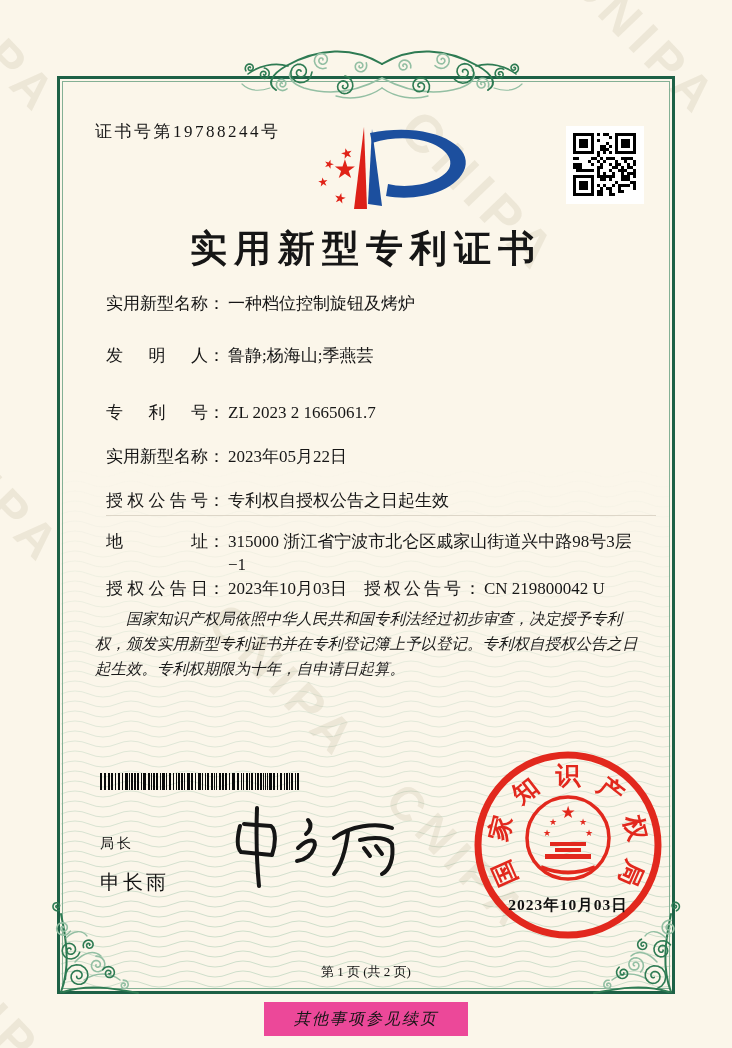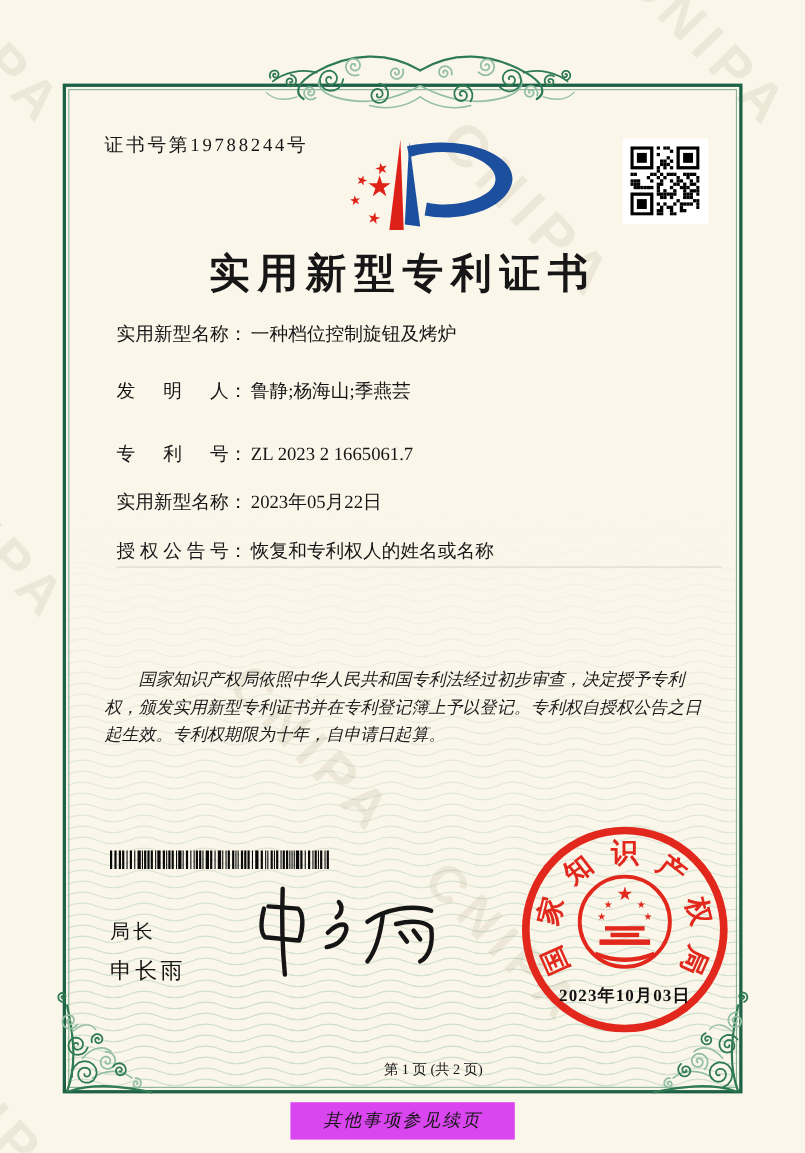--- a/index.html
+++ b/index.html
@@ -32,29 +32,29 @@
   .hairline{border:0;border-top:1px solid #ddd6c8;width:550px;margin:0 0 14px 0;}
   .addr-wrap .fvalue{line-height:23px;}
   .mb-addr{margin-bottom:1px;}
   .grant-right{margin-left:17px;}
   .grant-right .rlabel{letter-spacing:3px;}
   .paras{position:absolute;left:95px;top:606px;width:552px;font-size:15.5px;line-height:25px;
          font-style:italic;color:#1b1b1b;}
   .paras p{margin:0 0 10px 0;text-indent:2em;}
   #barcode{position:absolute;left:100px;top:773px;}
   .officer-title{position:absolute;left:100px;top:835px;font-family:Liberation Mono, monospace;
-                 font-size:18px;letter-spacing:3px;font-weight:500;}
+                 font-size:14px;letter-spacing:3px;font-weight:500;}
   .officer-name{position:absolute;left:100px;top:869px;font-family:"Liberation Sans","DejaVu Sans",sans-serif;
                 font-size:20px;letter-spacing:3px;font-weight:500;}
   #sig{position:absolute;left:200px;top:796px;}
   #seal{position:absolute;left:471px;top:748px;}
   .seal-date{position:absolute;left:468px;top:895px;width:200px;text-align:center;
              font-size:15.5px;font-weight:bold;letter-spacing:1px;color:#111;}
-  .footer-page{position:absolute;left:57px;top:963px;width:618px;text-align:center;font-size:13px;margin-left:28px;}
-  .cont-box{position:absolute;left:264px;top:1002px;width:204px;height:34px;background:#d946ef;
+  .footer-page{position:absolute;left:57px;top:963px;width:618px;text-align:center;font-size:13px;}
+  .cont-box{position:absolute;left:264px;top:1002px;width:204px;height:34px;background:#ec4899;
             display:flex;align-items:center;justify-content:center;font-style:italic;font-size:16px;
             letter-spacing:2px;z-index:6;}
 </style>
 </head>
 <body>
 
 <div class="page">
 
   <svg id="waves" width="610" height="524">
       <path d="M0 4 q14 -6 28 0 q14 6 28 0 q14 -6 28 0 q14 6 28 0 q14 -6 28 0 q14 6 28 0 q14 -6 28 0 q14 6 28 0 q14 -6 28 0 q14 6 28 0 q14 -6 28 0 q14 6 28 0 q14 -6 28 0 q14 6 28 0 q14 -6 28 0 q14 6 28 0 q14 -6 28 0 q14 6 28 0 q14 -6 28 0 q14 6 28 0 q14 -6 28 0 q14 6 28 0" fill="none" stroke="#c7dac6" stroke-width="1" stroke-opacity="0.04"></path>
@@ -335,23 +335,29 @@
       <div class="frow mb-inv">
         <span class="flabel">发明人</span><span class="fcolon">：</span><span class="fvalue">鲁静;杨海山;季燕芸</span>
       </div>
       <div class="frow mb-pat">
         <span class="flabel">专利号</span><span class="fcolon">：</span><span class="fvalue">ZL 2023 2 1665061.7</span>
       </div>
       <div class="frow mb-fil">
         <span class="flabel">实用新型名称</span><span class="fcolon">：</span><span class="fvalue">2023年05月22日</span>
       </div>
       <div class="frow mb-tee">
-        <span class="flabel">授权公告号</span><span class="fcolon">：</span><span class="fvalue">恢复和专利权人的姓名或名称</span>
+        <span class="flabel">授权公告号</span><span class="fcolon">：</span><span class="fvalue">专利权自授权公告之日起生效</span>
       </div>
       <hr class="hairline">
+      <div class="frow mb-addr addr-wrap">
+        <span class="flabel">地址</span><span class="fcolon">：</span><span class="fvalue"><span>315000 浙江省宁波市北仑区戚家山街道兴中路98号3层</span><br><span>−1</span></span>
+      </div>
+      <div class="frow">
+        <span class="flabel">授权公告日</span><span class="fcolon">：</span><span class="fvalue">2023年10月03日</span><span class="grant-right"><span class="rlabel">授权公告号</span><span class="fcolon">：</span><span class="fvalue">CN 219800042 U</span></span>
+      </div>
     </div>
 
     <div class="paras">
       <p>国家知识产权局依照中华人民共和国专利法经过初步审查，决定授予专利权，颁发实用新型专利证书并在专利登记簿上予以登记。专利权自授权公告之日起生效。专利权期限为十年，自申请日起算。</p>
     </div>
 
     <svg id="barcode" width="202" height="17">
         <rect x="0" y="0" width="2" height="17" fill="#0a0a0a"></rect>
         <rect x="4" y="0" width="2" height="17" fill="#0a0a0a"></rect>
         <rect x="8" y="0" width="2" height="17" fill="#0a0a0a"></rect>

